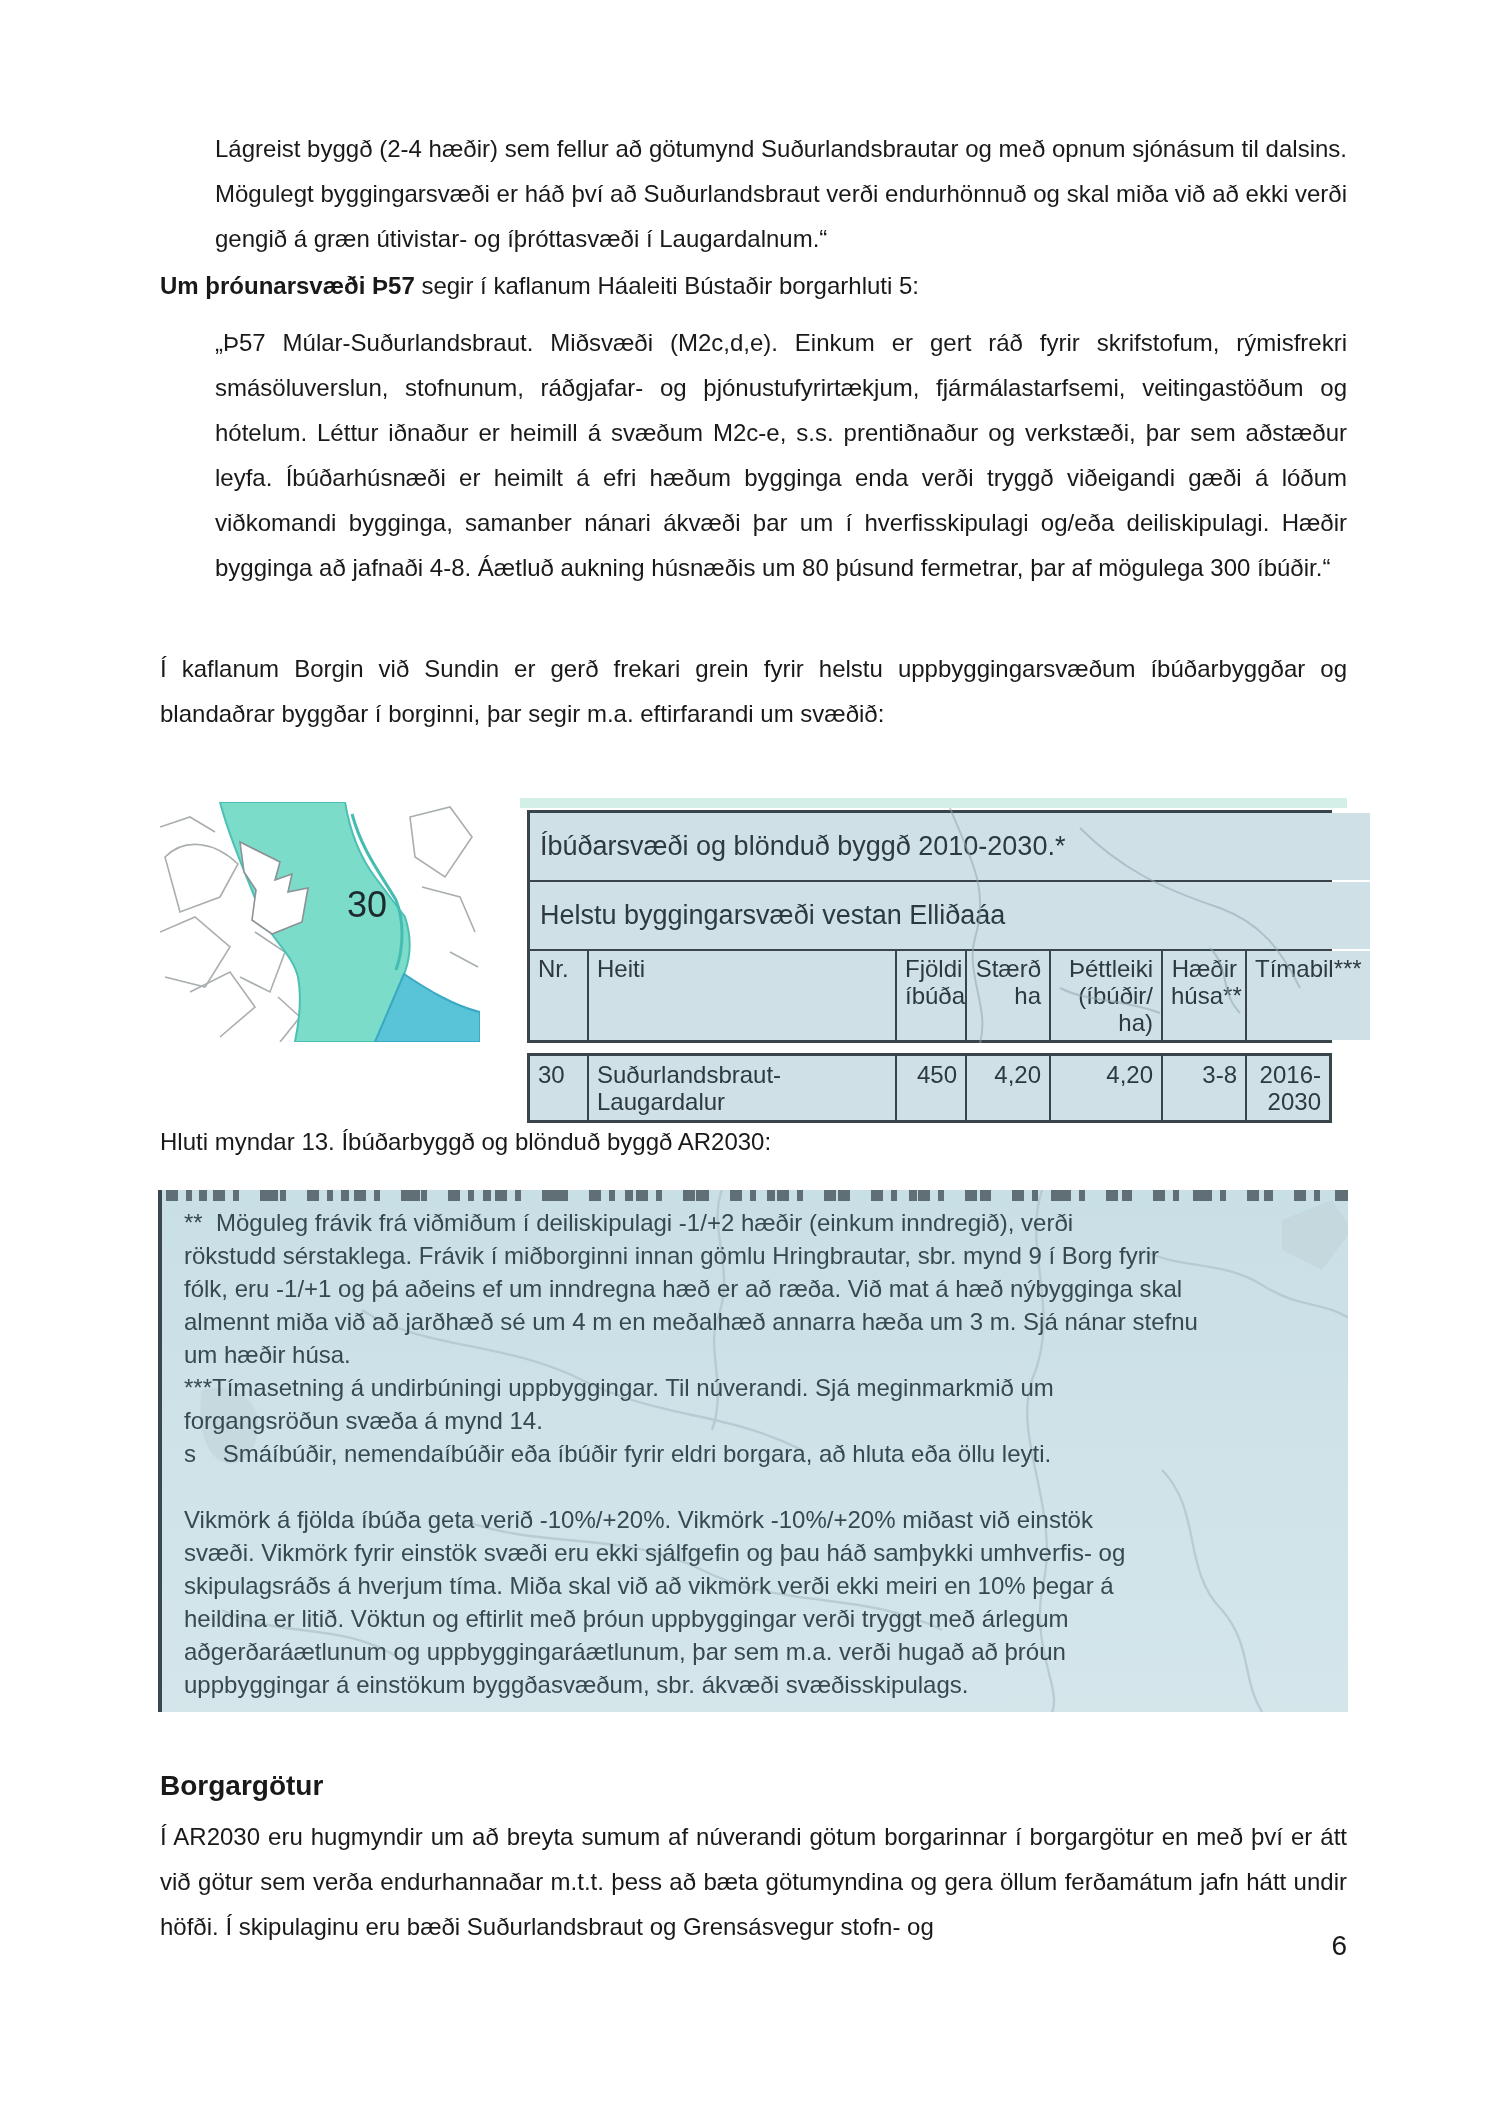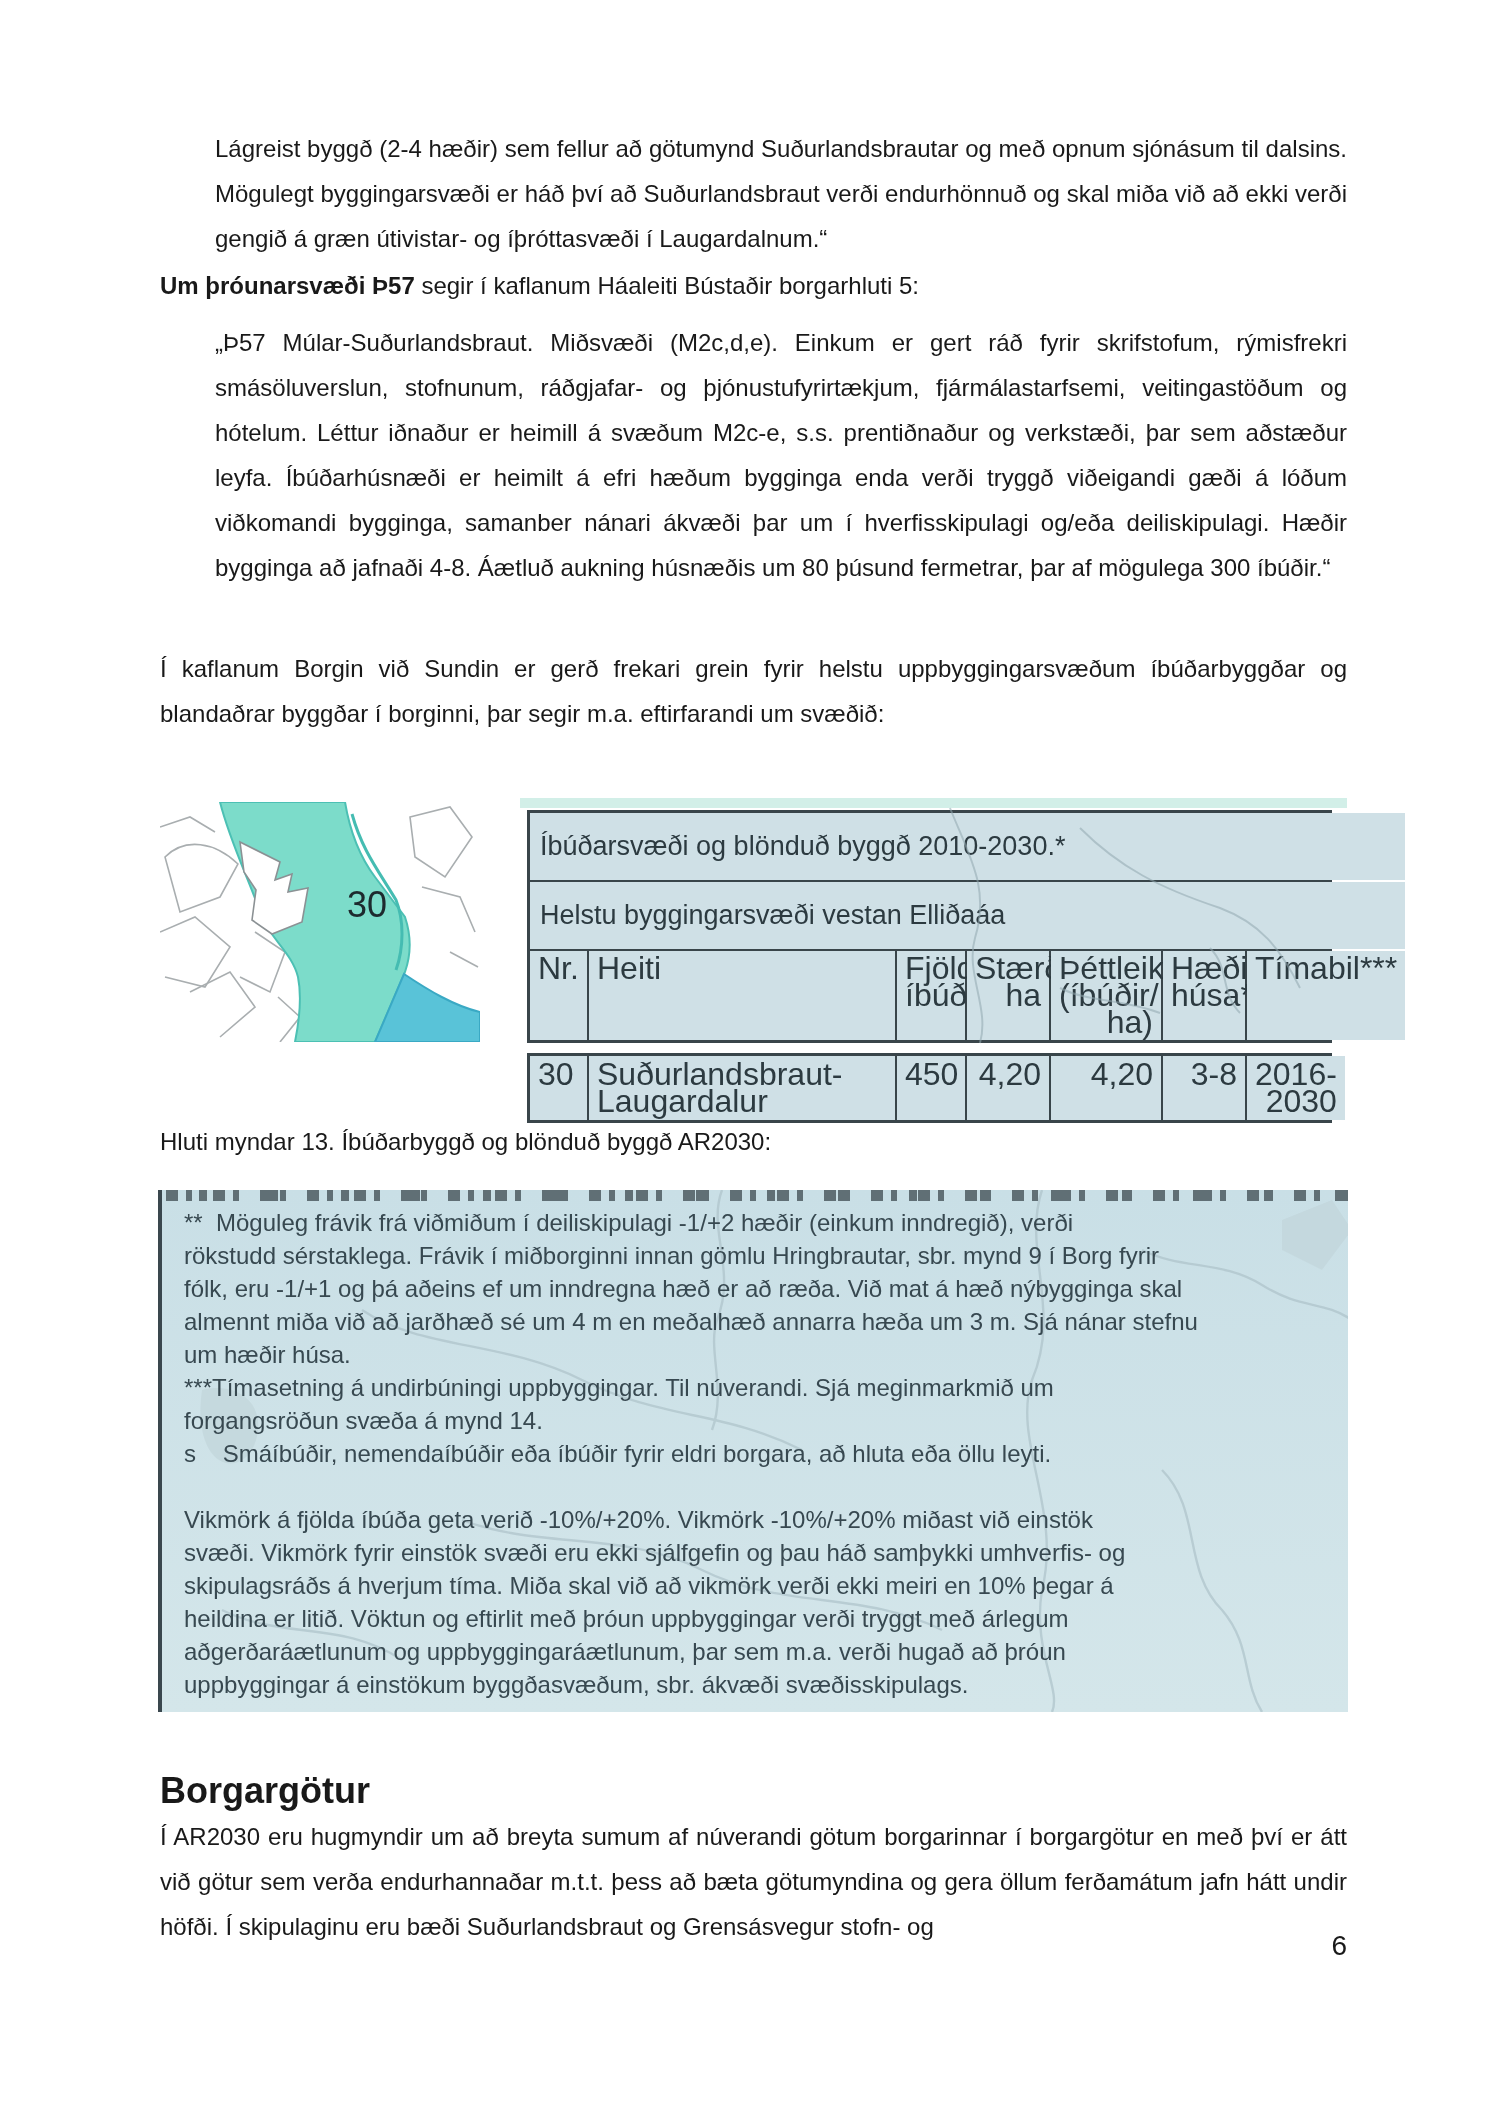--- a/index.html
+++ b/index.html
@@ -19,21 +19,21 @@
   
   #figure { position:absolute; left:160px; top:798px; width:1187px; height:252px; }
   #figure .teal-strip { position:absolute; left:360px; top:0; width:827px; height:10px; background:#d2efe8; }
   #map { position:absolute; left:0; top:4px; width:320px; height:240px; }
   .tblwrap { position:absolute; left:367px; top:12px; width:810px; }
   .tbl {
     display:grid; grid-template-columns:57px 306px 68px 82px 110px 82px 1fr;
     gap:2px; background:#39454a; border:3px solid #39454a;
     width:805px; box-sizing:border-box;
   }
-  .tbl .cell { background:#cfe0e6; color:#2c3a40; font-size:32px; padding:4px 8px; line-height:27px; }
+  .tbl .cell { background:#cfe0e6; color:#2c3a40; font-size:24px; padding:4px 8px; line-height:27px; }
   .tbl .full { grid-column:1/-1; font-size:27px; padding:20px 10px; }
   .tbl .hcell { min-height:76px; }
   .tbl .r { text-align:right; }
   .tbl .c { text-align:right; }
   .tbl2 { margin-top:10px; }
   .tbl2 .cell { padding:5px 8px; }
   .figlines { position:absolute; left:360px; top:0; width:827px; height:252px; pointer-events:none; opacity:.55; }
 
   
   #caption { position:absolute; left:160px; top:1128px; font-size:24px; }
@@ -48,21 +48,21 @@
     position:absolute; top:0; left:4px; right:0; height:11px; opacity:.8;
     background:
       repeating-linear-gradient(90deg, #46545a 0 12px, transparent 12px 20px, #46545a 20px 26px, transparent 26px 47px),
       repeating-linear-gradient(90deg, transparent 0 33px, #46545a 33px 41px, transparent 41px 71px);
   }
   #notesbox .ntext { position:absolute; left:22px; top:16px; width:1150px; }
   .nline { white-space:pre; overflow:hidden; font-size:24px; line-height:33px; color:#374850; }
   .boxlines { position:absolute; left:0; top:0; width:1190px; height:522px; pointer-events:none; opacity:.7; }
 
   
-  #heading2 { position:absolute; left:160px; top:1770px; font-size:36px; font-weight:bold; }
+  #heading2 { position:absolute; left:160px; top:1770px; font-size:28px; font-weight:bold; }
   #p4 { left:160px; top:1814px; width:1187px; }
   #pagenum { position:absolute; left:1290px; top:1930px; width:57px; font-size:28px; text-align:right; }
 </style>
 </head>
 <body>
 
 <div class="page">
 
   <div class="para" id="p1">Lágreist byggð (2-4 hæðir) sem fellur að götumynd Suðurlandsbrautar og með opnum sjónásum til dalsins. Mögulegt byggingarsvæði er háð því að Suðurlandsbraut verði endurhönnuð og skal miða við að ekki verði gengið á græn útivistar- og íþróttasvæði í Laugardalnum.“</div>
 

